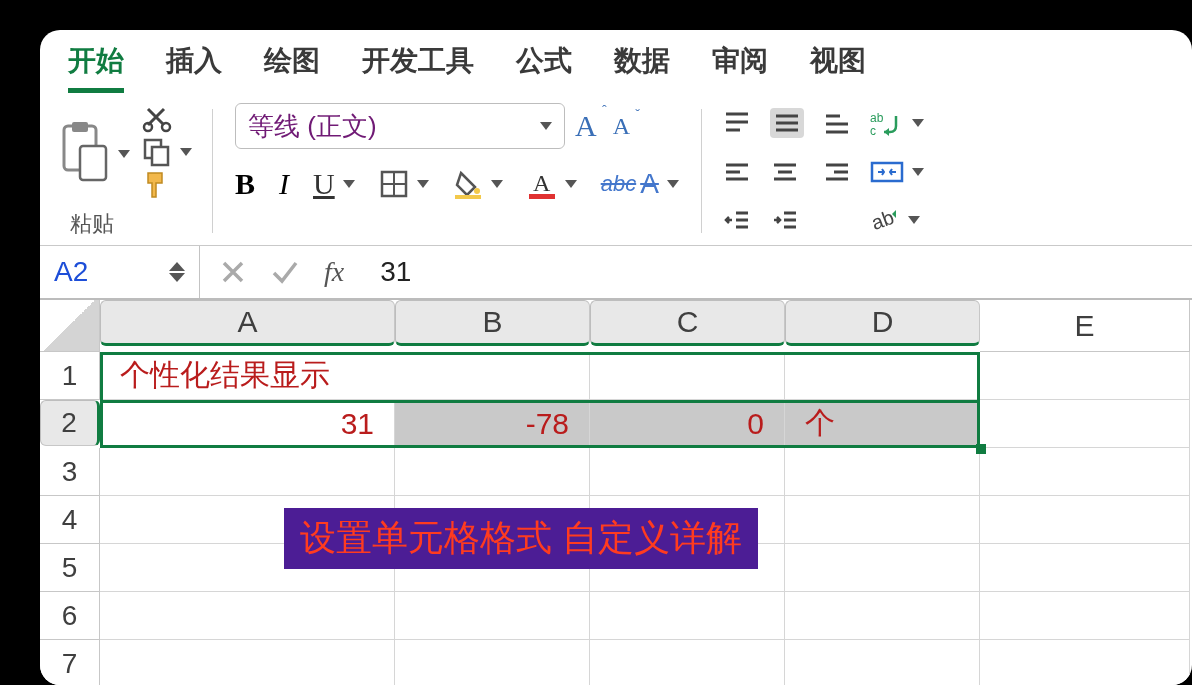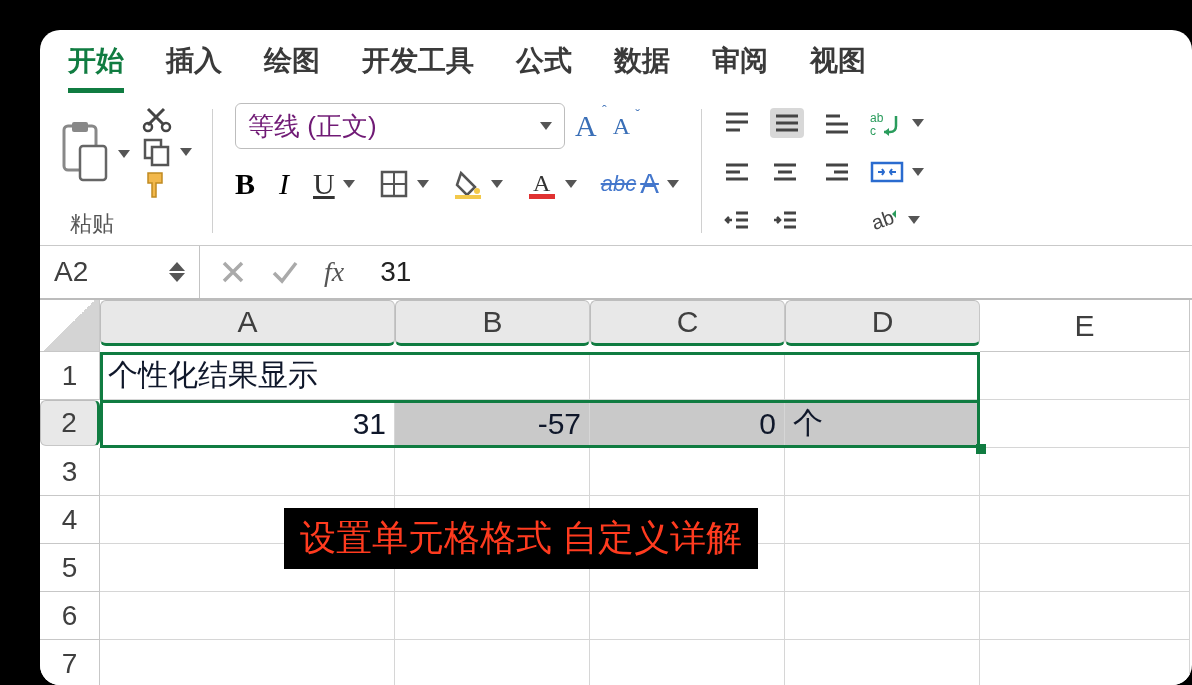--- a/index.html
+++ b/index.html
@@ -113,21 +113,21 @@
     font-size: 28px;
   }
   .namebox {
     width: 160px;
     padding: 0 14px;
     height: 100%;
     display: flex;
     align-items: center;
     justify-content: space-between;
     border-right: 1px solid #c3c3c3;
-    color:#404040;
+    color:#1d4ed8;
     gap:31px;
   }
   .stepper {
     display:flex; flex-direction:column; gap:2px;
   }
   .stepper span { width:0;height:0;border-left:8px solid transparent;border-right:8px solid transparent;}
   .stepper .up { border-bottom:9px solid #555;}
   .stepper .down { border-top:9px solid #555;}
   .fbar-btns { display:flex; gap:24px; padding:0 20px; color:#9a9a9a; align-items:center;justify-content:space-between; }
   .fx { font-style: italic; font-family:"Times New Roman",serif; color:#555; font-size:28px; }
@@ -147,41 +147,41 @@
   .ch.sel { background:#e8e8e8; border-bottom:3px solid #107c41; }
   .rowline { display:flex; height:48px; }
   .rh {
     width:60px; border-right:1px solid #c7c7c7; border-bottom:1px solid #c7c7c7;
     display:flex; align-items:center; justify-content:center;
     font-size:28px; color:#3f3f3f; background:#fff;
   }
   .rh.sel { background:#e8e8e8; border-right:3px solid #107c41; }
   .cell {
     border-right:1px solid #d6d6d6; border-bottom:1px solid #d6d6d6;
-    display:flex; align-items:center; padding:0 8px;
-    font-size:30px; color:#0f172a; background:#fff;
+    display:flex; align-items:center; padding:0 20px;
+    font-size:30px; color:#b91c1c; background:#fff;
   }
   .cell.right { justify-content:flex-end; }
   .cell.left { justify-content:flex-start; }
   .colA{width:295px;} .colB{width:195px;} .colC{width:195px;} .colD{width:195px;} .colE{width:210px;}
   
   .selection-border {
     position:absolute;
     border:3px solid #107c41;
     pointer-events:none;
   }
   .sel-fill { background:#c9c9c9 !important; }
   .active-cell { background:#fff !important; }
   .sel-handle {
     position:absolute; width:10px; height:10px; background:#107c41;
   }
   
   .caption {
     position:absolute;
-    background:#000000;
+    background:#4c1d95;
     color:#ff3b1f;
     font-size:36px;
     padding:6px 16px;
     font-weight:500;
     white-space:nowrap;
   }
 </style>
 </head>
 <body>
 
@@ -404,21 +404,21 @@
       <div class="rh">1</div>
       <div class="cell left colA" style="border-right:none">个性化结果显示</div>
       <div class="cell colB"></div>
       <div class="cell colC"></div>
       <div class="cell colD"></div>
       <div class="cell colE"></div>
     </div>
     <div class="rowline">
       <div class="rh sel">2</div>
       <div class="cell right colA active-cell">31</div>
-      <div class="cell right colB sel-fill">-57</div>
+      <div class="cell right colB sel-fill">-78</div>
       <div class="cell right colC sel-fill">0</div>
       <div class="cell left  colD sel-fill">个</div>
       <div class="cell colE"></div>
     </div>
     <div class="rowline">
       <div class="rh">3</div>
       <div class="cell colA"></div>
       <div class="cell colB"></div>
       <div class="cell colC"></div>
       <div class="cell colD"></div>

